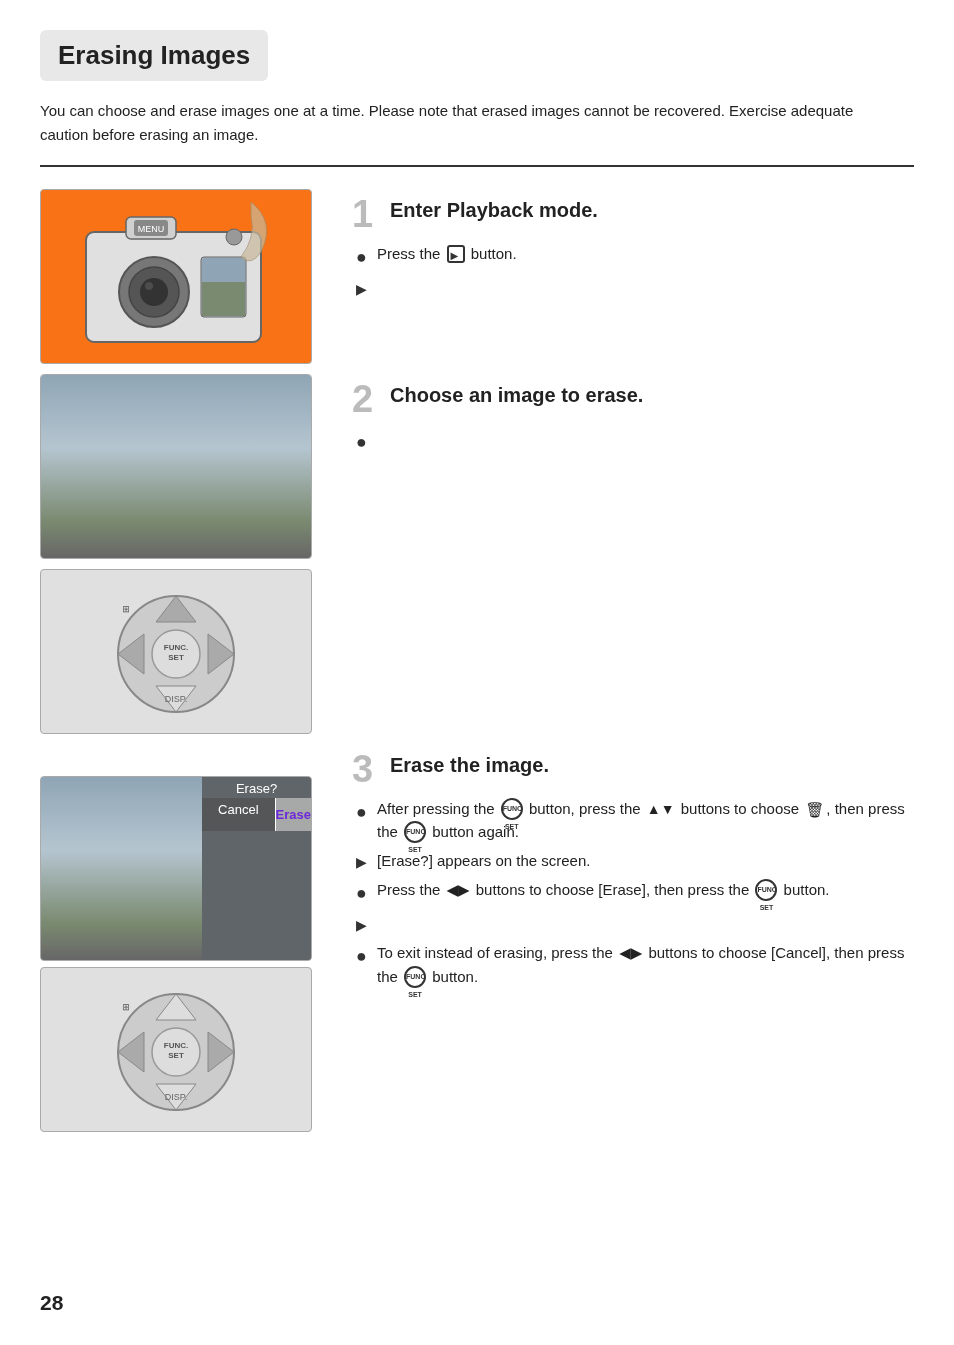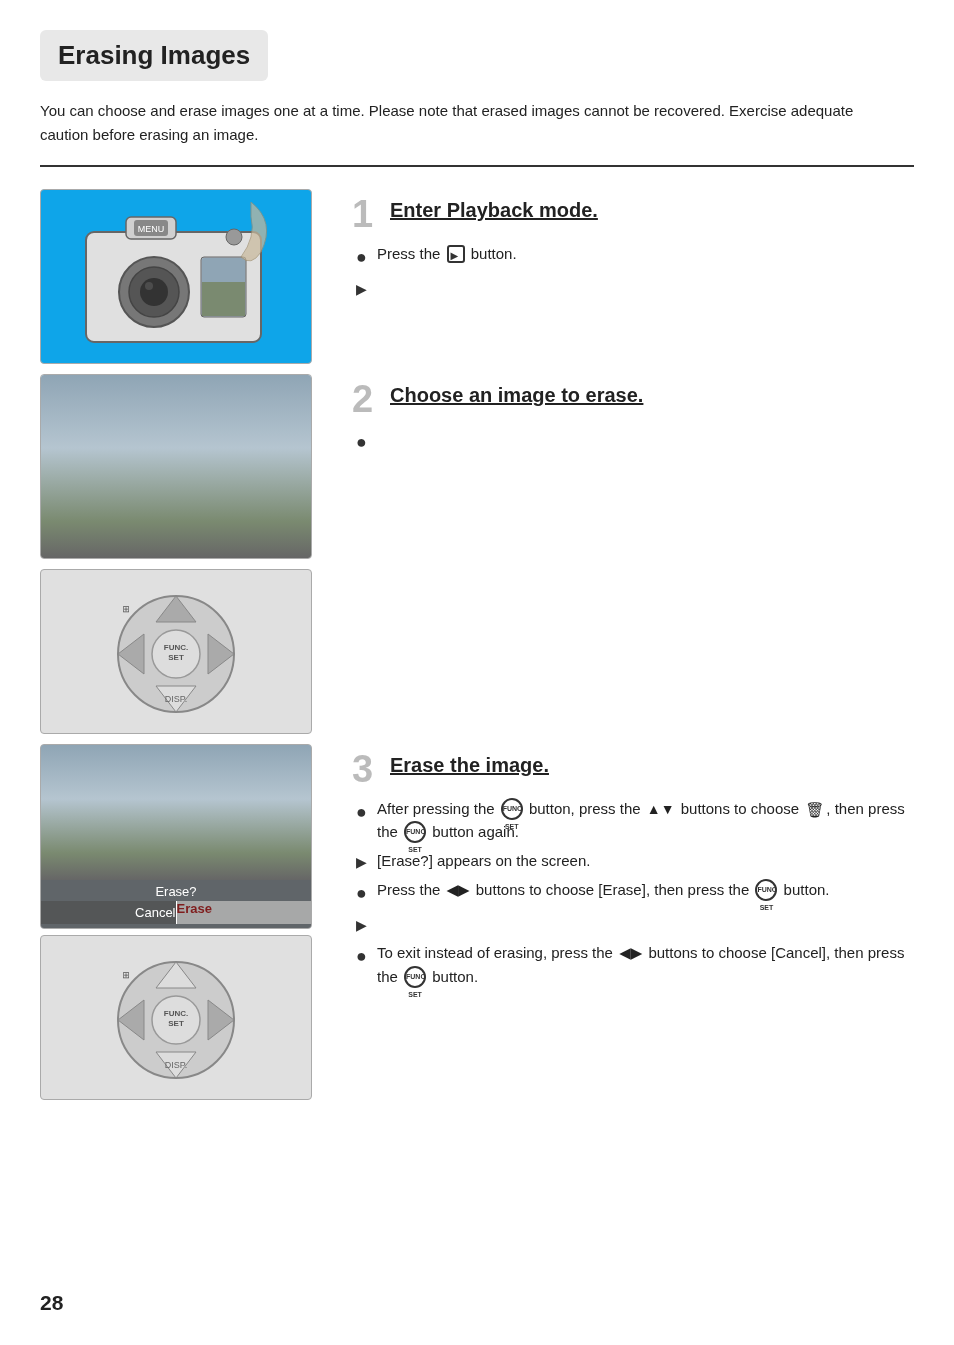--- a/index.html
+++ b/index.html
@@ -59,21 +59,21 @@
       border: 1.5px solid #aaa;
       border-radius: 4px;
       overflow: hidden;
       background: #c8c8c8;
       display: flex;
       align-items: center;
       justify-content: center;
     }
     .step-image-box.camera-box {
       height: 175px;
-      background: #0ea5e9;
+      background: #f97316;
     }
     .step-image-box.sky-box {
       height: 185px;
       background: #b0b8c0;
     }
     .step-image-box.control-box {
       height: 165px;
       background: #e0e0e0;
     }
     .step-image-box.control-box2 {
@@ -101,21 +101,20 @@
       align-items: flex-start;
       margin-bottom: 10px;
     }
     .step-title {
       font-size: 20px;
       font-weight: bold;
       font-family: Arial, Helvetica, sans-serif;
       display: inline-block;
       vertical-align: top;
       padding-top: 4px;
-      text-decoration: underline;
     }
     .step-bullets {
       margin-top: 8px;
       margin-left: 4px;
     }
     .bullet-item {
       display: flex;
       align-items: flex-start;
       margin-bottom: 6px;
       font-size: 15px;
@@ -215,24 +214,25 @@
       margin-right: 22px;
     }
     .erase-dialog-box {
       width: 272px;
       height: 185px;
       border: 1.5px solid #aaa;
       border-radius: 4px;
       overflow: hidden;
       background: #b0b8c0;
       display: flex;
-      flex-direction: column;
+      flex-direction: row;
       align-items: stretch;
       justify-content: flex-end;
       position: relative;
+      margin-top: 32px;
     }
     .erase-dialog-inner {
       background: rgba(0,0,0,0.45);
       color: #fff;
       font-size: 14px;
       text-align: center;
       padding: 4px 0;
       display: flex;
       flex-direction: column;
       align-items: center;
@@ -245,31 +245,31 @@
     .erase-dialog-btns {
       display: flex;
       flex-direction: row;
       width: 100%;
     }
     .erase-btn-cancel {
       flex: 1;
       background: rgba(80,80,80,0.7);
       color: #fff;
       font-size: 13px;
-      padding: 4px 0;
+      padding: 4px 16px;
       text-align: right;
       border-right: 1px solid #fff;
     }
     .erase-btn-erase {
       flex: 1;
       background: rgba(180,180,180,0.85);
-      color: #7f1d1d;
+      color: #6d28d9;
       font-size: 13px;
       font-weight: bold;
-      padding: 0 0;
+      padding: 9px 0;
       text-align: left;
     }
     .sky-bg {
       width: 100%;
       flex: 1;
       background: linear-gradient(180deg, #8fa5b5 0%, #b5c5d0 40%, #7a8a70 80%, #666 100%);
     }
     .sky-bg2 {
       width: 100%;
       height: 100%;

